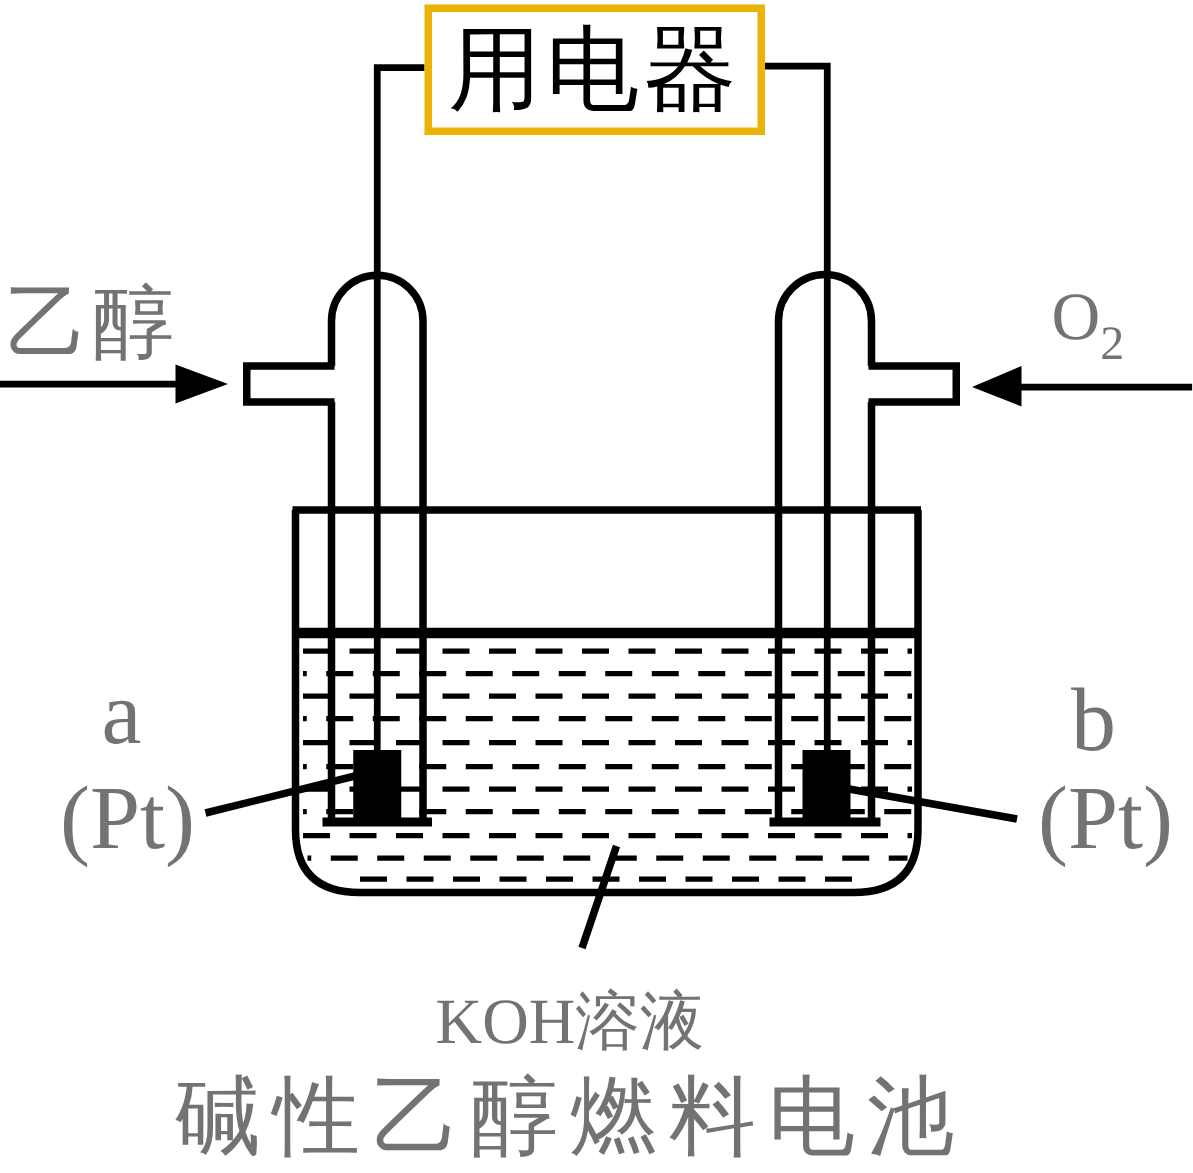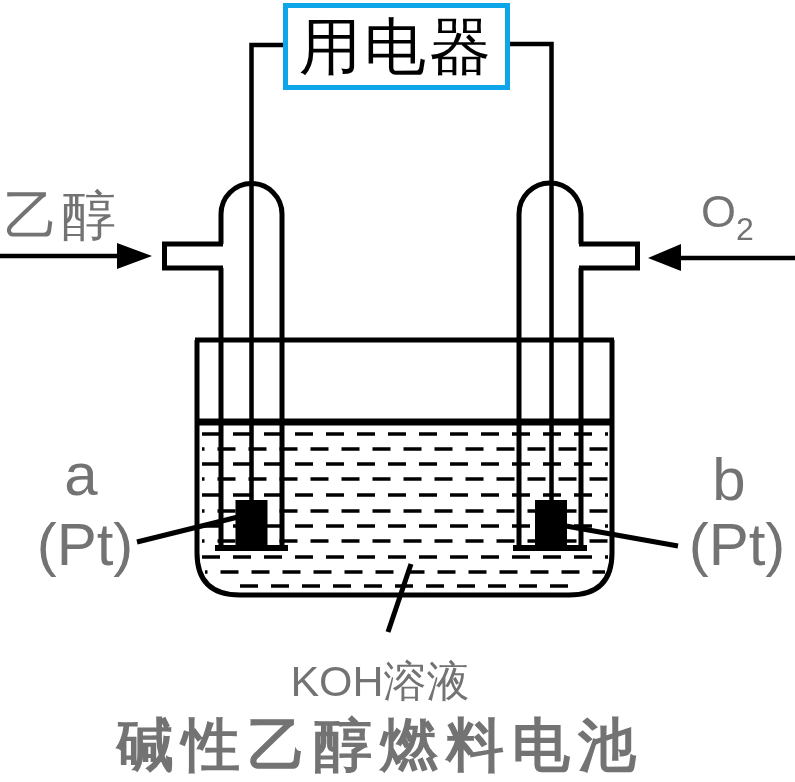--- a/index.html
+++ b/index.html
@@ -26,45 +26,45 @@
   .dash { stroke-width: 3.5px; stroke-dasharray: 18 13; }
   .dashB { stroke-dashoffset: 15.5; }
   .fill-black { fill: #000000; stroke: none; }
   .label {
     position: absolute;
     line-height: 1;
     text-align: center;
     white-space: nowrap;
     color: #737373;
   }
-  .serif { font-family: Liberation Sans, sans-serif; }
+  .serif { font-family: Liberation Serif, serif; }
   .cjk  { font-family: "Liberation Sans", sans-serif; }
   .appliance-box {
     position: absolute;
     left: 283px; top: 3px;
     width: 217px; height: 77px;
-    border: 5px solid #0ea5e9;
+    border: 5px solid #eab308;
     background: #ffffff;
     display: flex;
     align-items: center;
     justify-content: center;
     font-family: "Liberation Sans", sans-serif;
     font-size: 62px;
     letter-spacing: 3px;
     line-height: 1;
   }
   .lbl-ethanol  { left: 2px;  top: 188px; width: 120px; font-size: 54px; letter-spacing: 4px; }
   .lbl-oxygen   { left: 701px; top: 189px; font-size: 45px; }
   .lbl-oxygen .sub { font-size: 32px; vertical-align: -13px; }
   .lbl-a        { left: 51px;  top: 445px; width: 60px;  font-size: 60px; }
   .lbl-pt-a     { left: 25px;  top: 515px; width: 120px; font-size: 60px; }
   .lbl-b        { left: 699px; top: 450px; width: 60px;  font-size: 60px; }
   .lbl-pt-b     { left: 677px; top: 515px; width: 120px; font-size: 60px; }
   .lbl-solution { left: 180px; top: 660px; width: 400px; font-size: 43px; }
-  .lbl-caption  { left: 80px;  top: 716px; width: 600px; font-size: 58px; letter-spacing: 8px; font-weight: bold; }
+  .lbl-caption  { left: 80px;  top: 716px; width: 600px; font-size: 58px; letter-spacing: 8px; }
 </style>
 </head>
 <body>
 
 <div class="stage">
 
   <svg class="draw" viewBox="0 0 795 782" xmlns="http://www.w3.org/2000/svg">
 
     <g>
       <path class="s5" d="M 197,340 V 553 Q 197,595 240,595 H 569 Q 612,595 612,553 V 340"></path>

